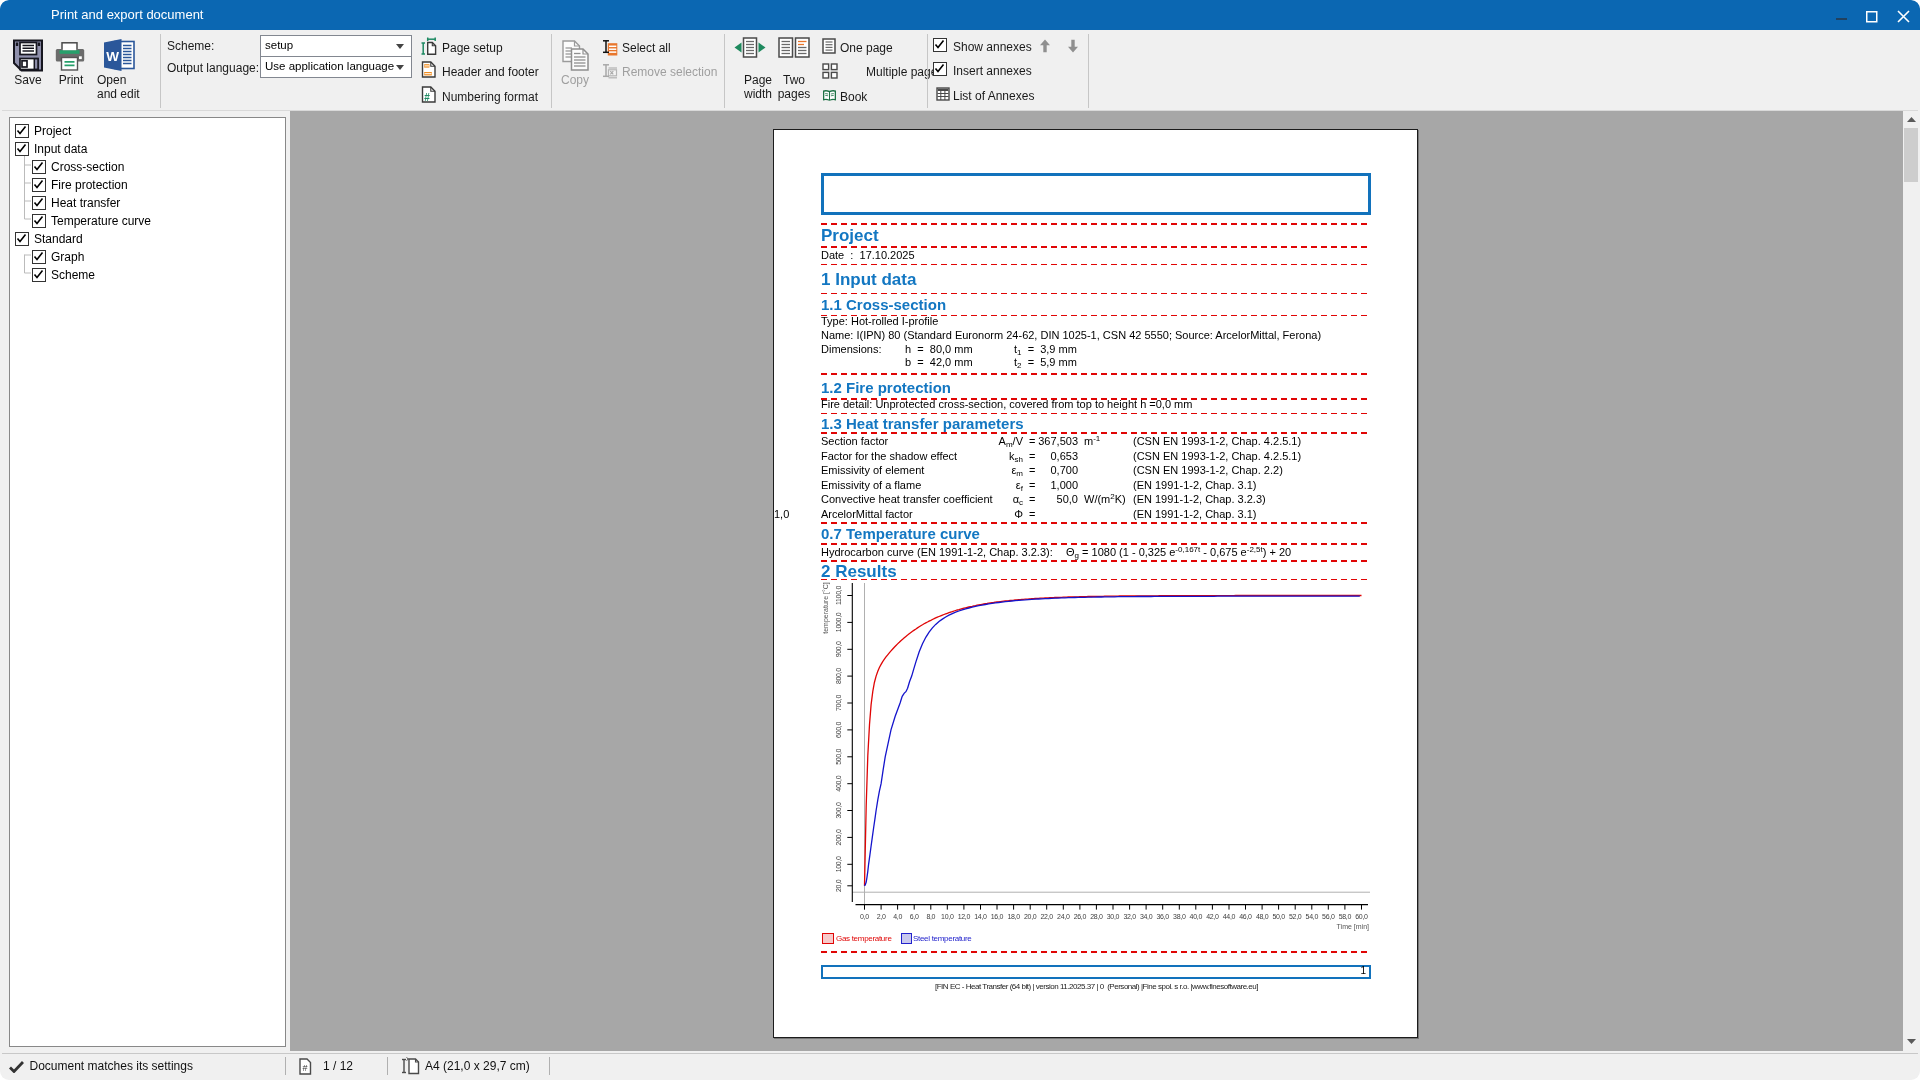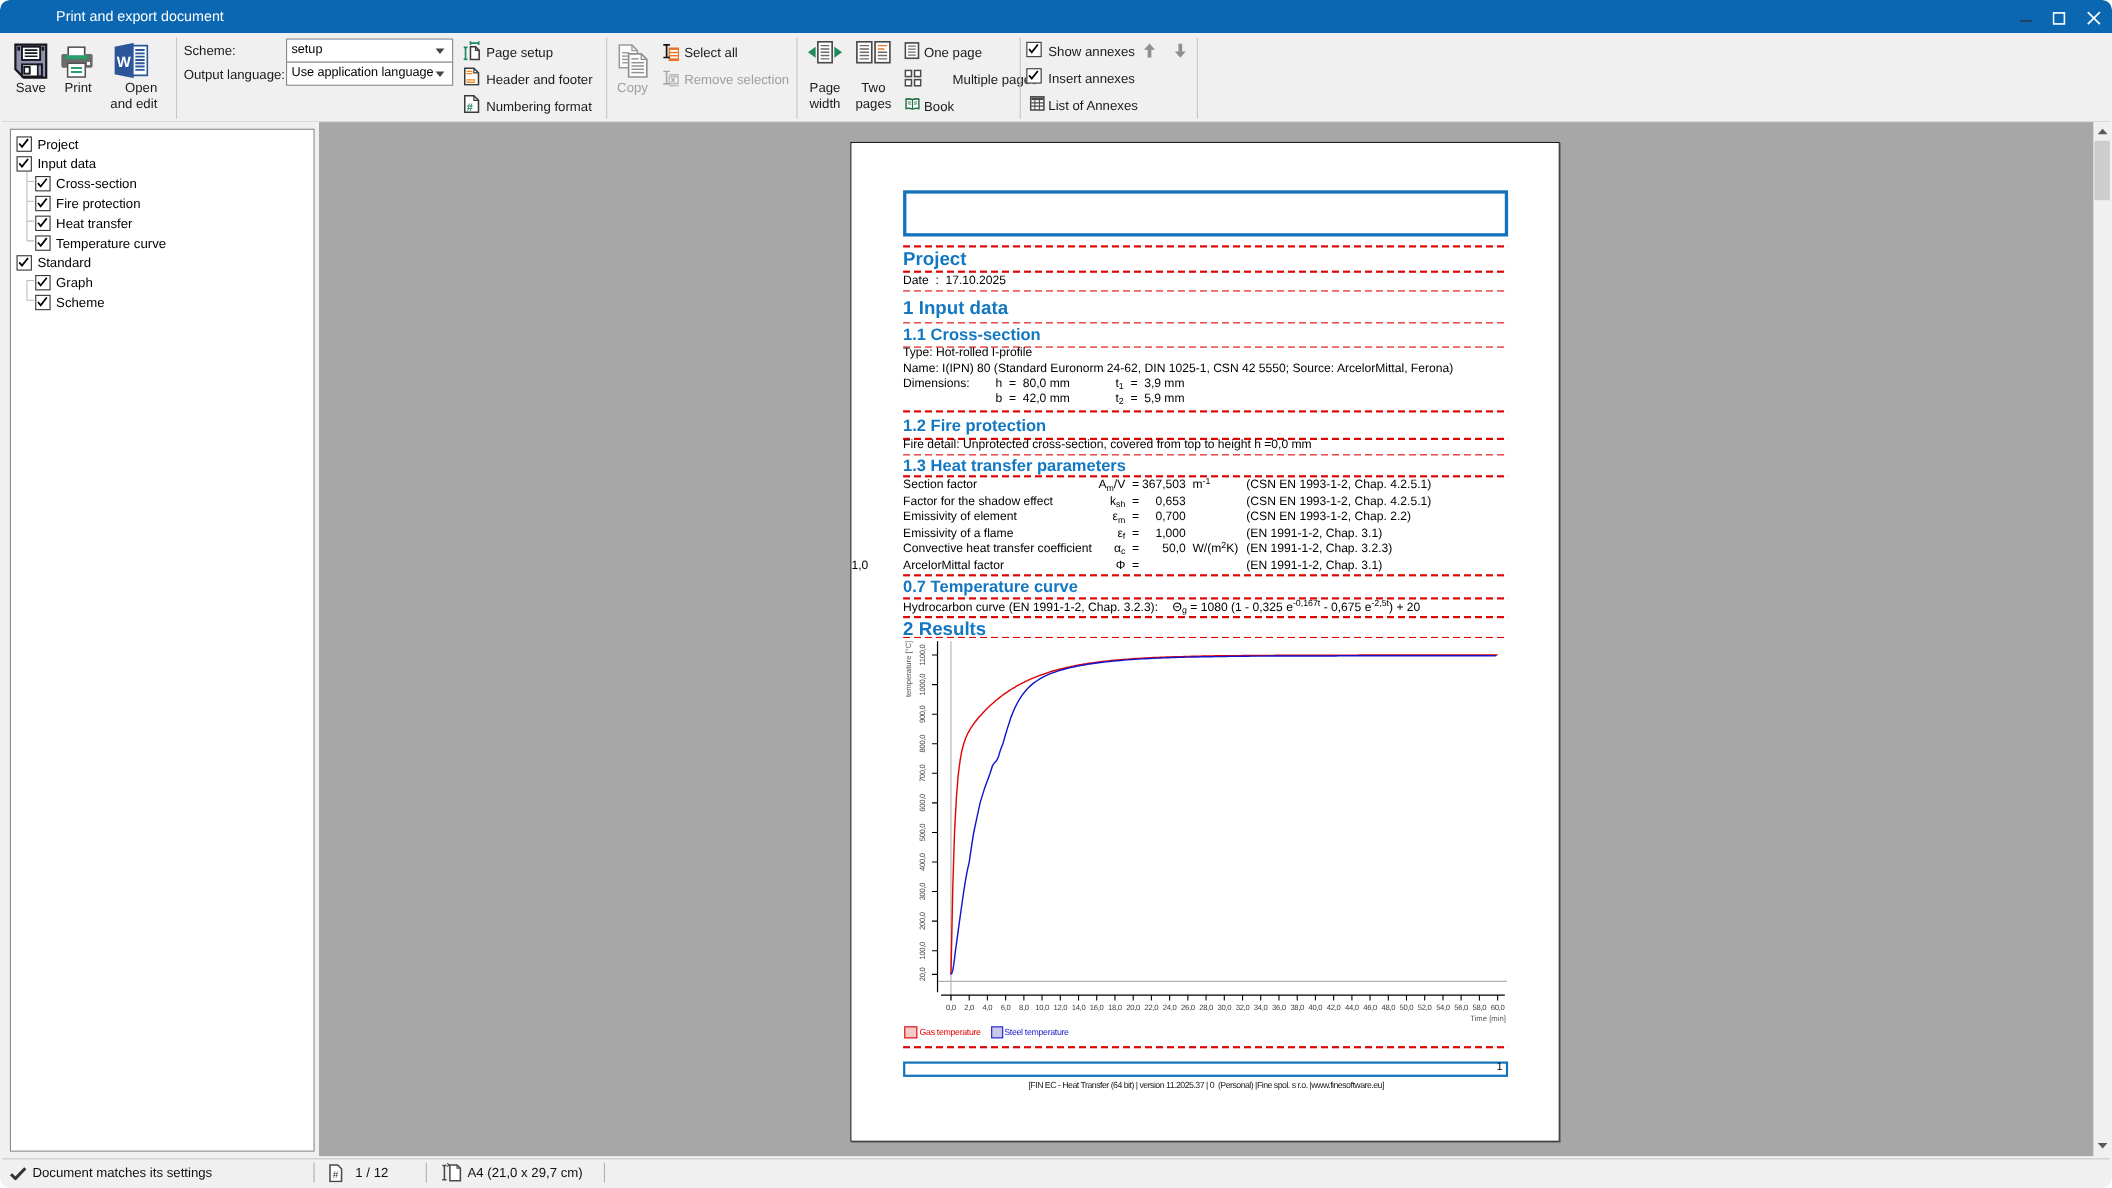--- a/index.html
+++ b/index.html
@@ -91,21 +91,21 @@
             <line x1="19" y1="9.5" x2="27.5" y2="9.5"></line>
 <line x1="19" y1="12.5" x2="27.5" y2="12.5"></line>
             <line x1="19" y1="15.5" x2="27.5" y2="15.5"></line>
 <line x1="19" y1="18.5" x2="27.5" y2="18.5"></line>
             <line x1="19" y1="21.5" x2="27.5" y2="21.5"></line>
 <line x1="19" y1="24.5" x2="27.5" y2="24.5"></line>
           </g>
 <path d="M0 3.5 L17.5 0 V32 L0 28.5 Z" fill="#2b579a"></path>
 <text x="8.5" y="21.5" font-family="Liberation Sans" font-size="13.5" font-weight="bold" fill="#fff" text-anchor="middle">W</text>
 </svg></div>
-  <div class="tlabel" style="left:95px;top:43px;width:46px;text-align:right">Open<br>and edit</div>
+  <div class="tlabel" style="left:95px;top:43px;width:46px;text-align:left">Open<br>and edit</div>
   <div class="tsep" style="left:158px"></div>
   <div class="tlabel" style="left:165px;top:9px">Scheme:</div>
   <div class="tlabel" style="left:165px;top:31px">Output language:</div>
   <div class="combo" style="top:5px">
         <span>setup</span>
         <i class="arr"></i>
       </div>
   <div class="combo" style="top:26px">
         <span>Use application language</span>
         <i class="arr"></i>
@@ -193,21 +193,21 @@
 <g stroke="#6a6a6a" stroke-width="1.3">
             <line x1="12" y1="4.5" x2="20" y2="4.5"></line>
             <line x1="12" y1="7.5" x2="20" y2="7.5"></line>
             <line x1="12" y1="10.5" x2="20" y2="10.5"></line>
             <line x1="12" y1="13.5" x2="20" y2="13.5"></line>
             <line x1="12" y1="16.5" x2="20" y2="16.5"></line>
           </g>
 <path d="M7.5 5.5 v10 l-7 -5 z" fill="#1e8a5e"></path>
 <path d="M24.5 5.5 v10 l7 -5 z" fill="#1e8a5e"></path>
 </svg></div>
-  <div class="tlabel" style="left:726px;top:43px;width:44px;text-align:center">Page<br>width</div>
+  <div class="tlabel" style="left:726px;top:43px;width:44px;text-align:right">Page<br>width</div>
   <div id="ico-twopages" class="abs" style="left:776px;top:7px"><svg width="32" height="29" viewBox="0 0 32 29">
 <rect x="1" y="1" width="13.5" height="19" fill="#fff" stroke="#4a4a4a" stroke-width="1.5"></rect>
 <g stroke="#6a6a6a" stroke-width="1.3">
             <line x1="3.5" y1="4.5" x2="12" y2="4.5"></line>
             <line x1="3.5" y1="7.5" x2="12" y2="7.5"></line>
             <line x1="3.5" y1="10.5" x2="12" y2="10.5"></line>
             <line x1="3.5" y1="13.5" x2="12" y2="13.5"></line>
             <line x1="3.5" y1="16.5" x2="12" y2="16.5"></line>
           </g>
 <rect x="17.5" y="1" width="13.5" height="19" fill="#fff" stroke="#4a4a4a" stroke-width="1.5"></rect>

